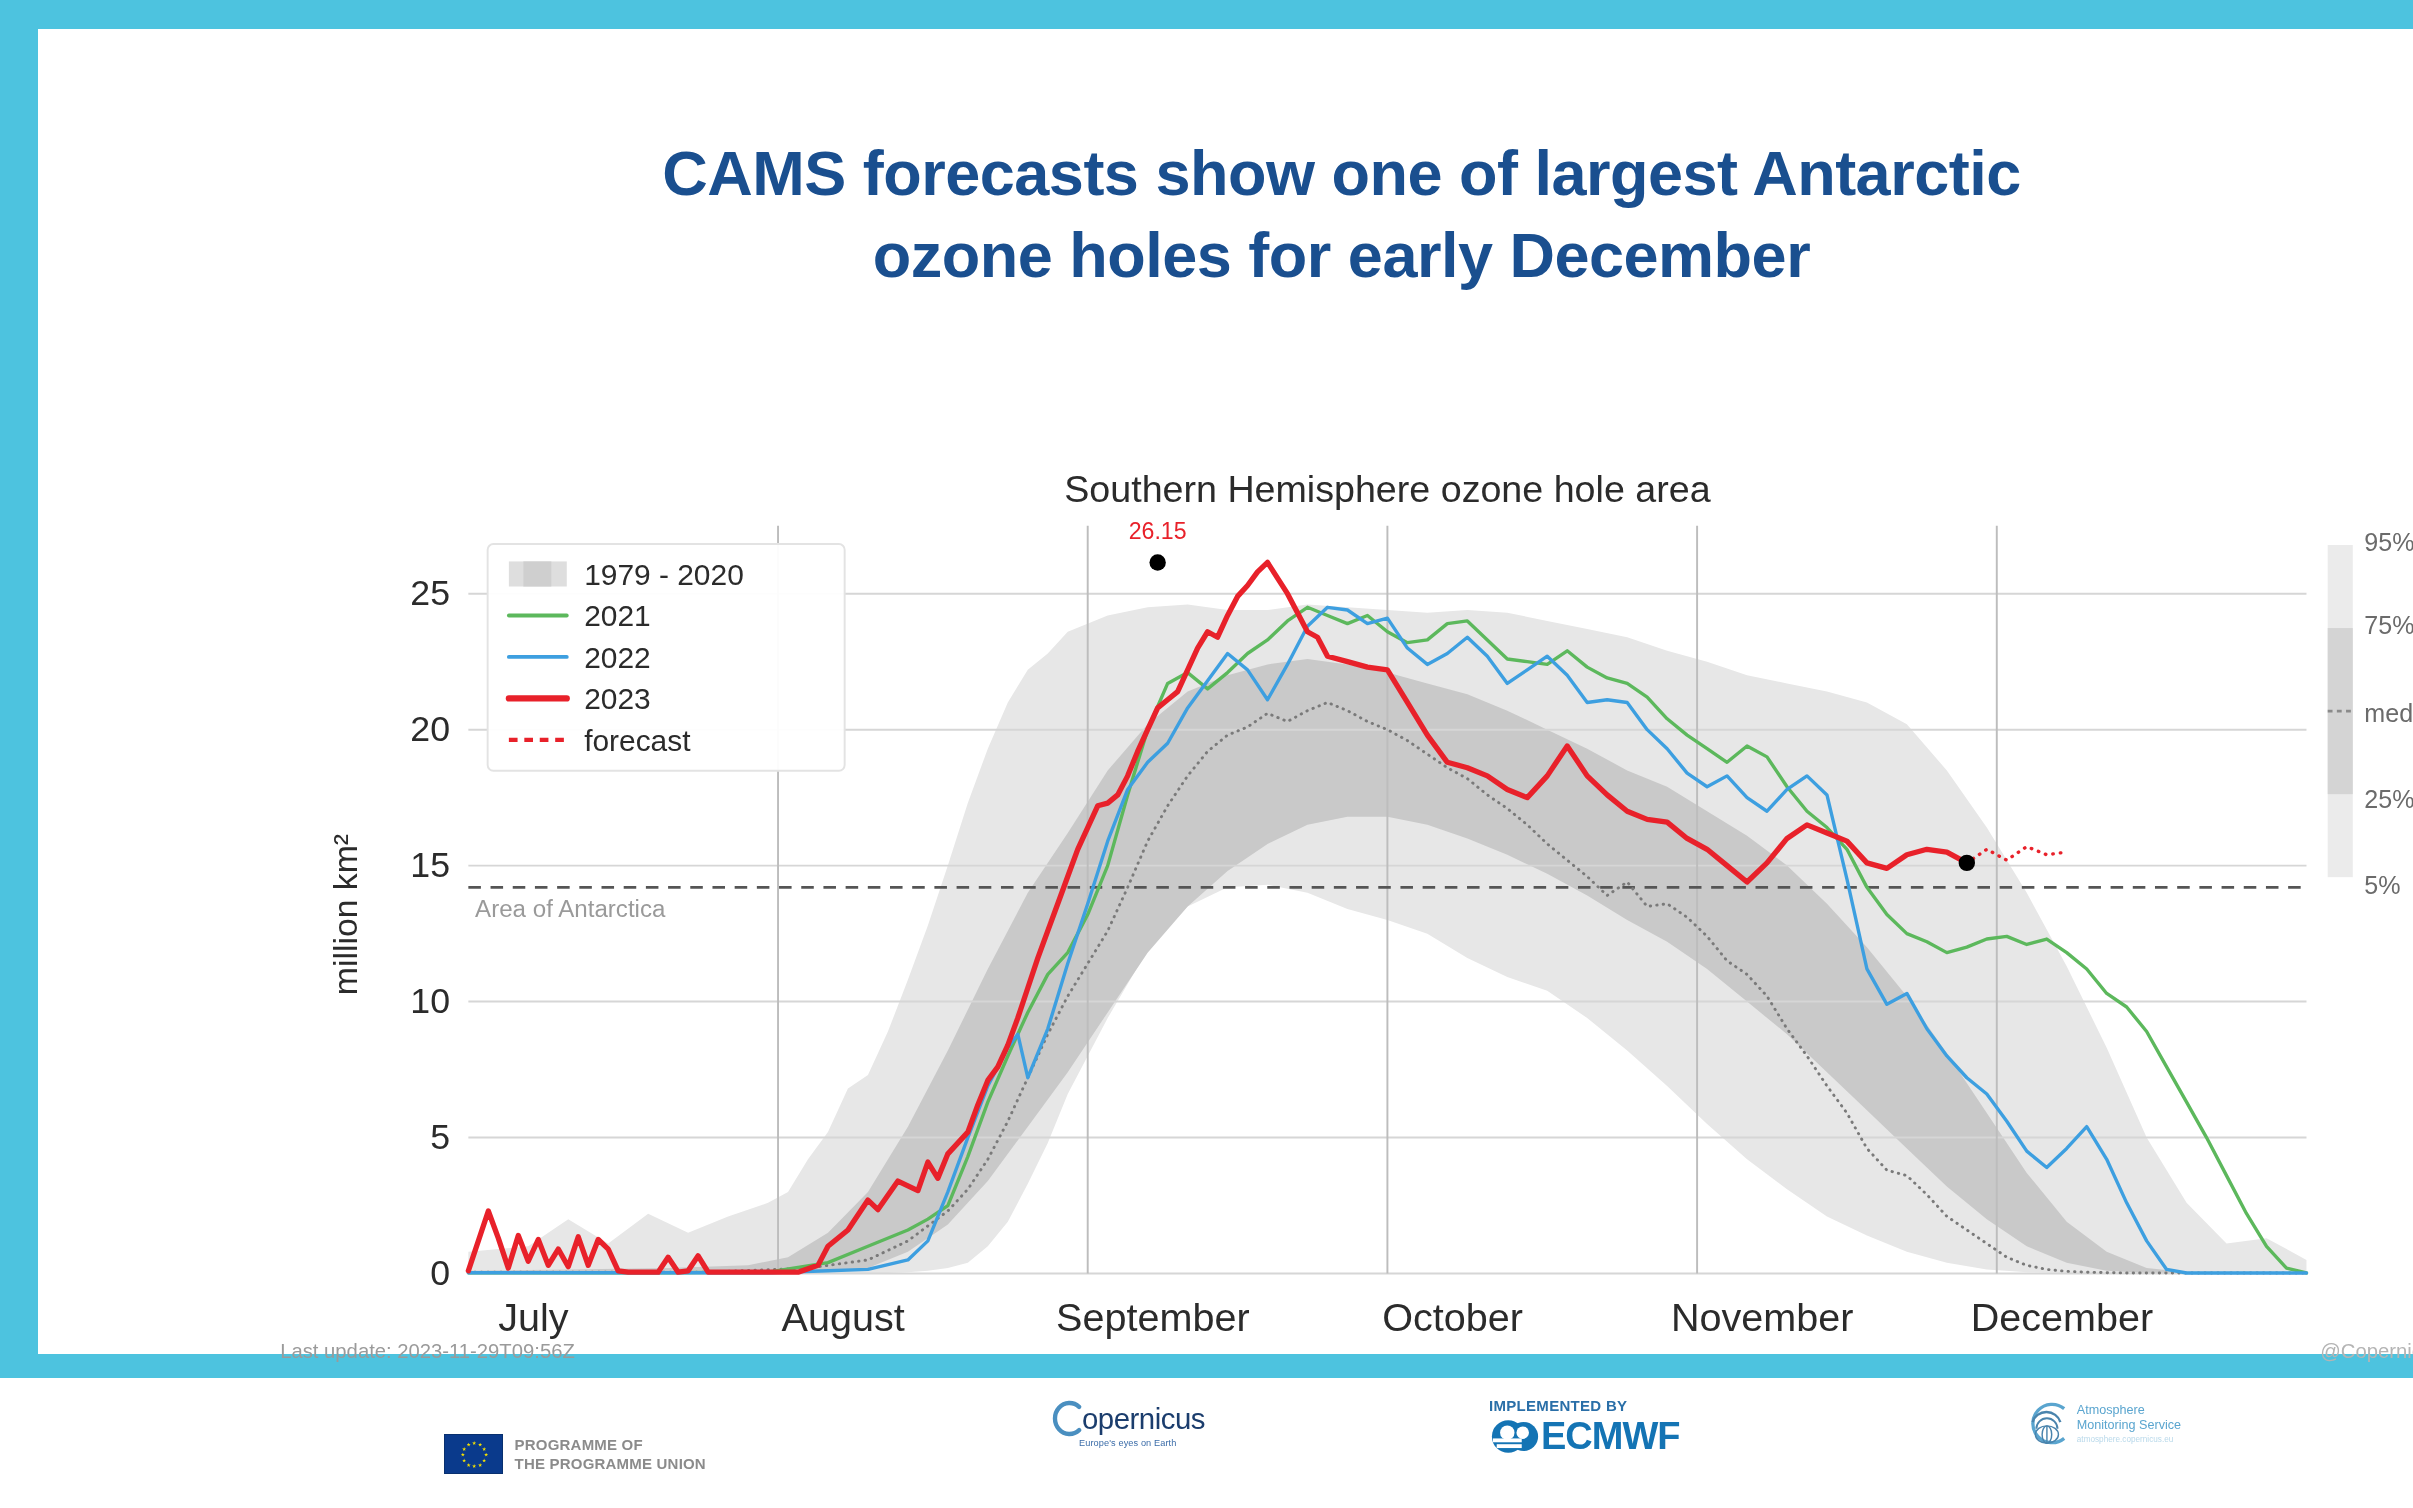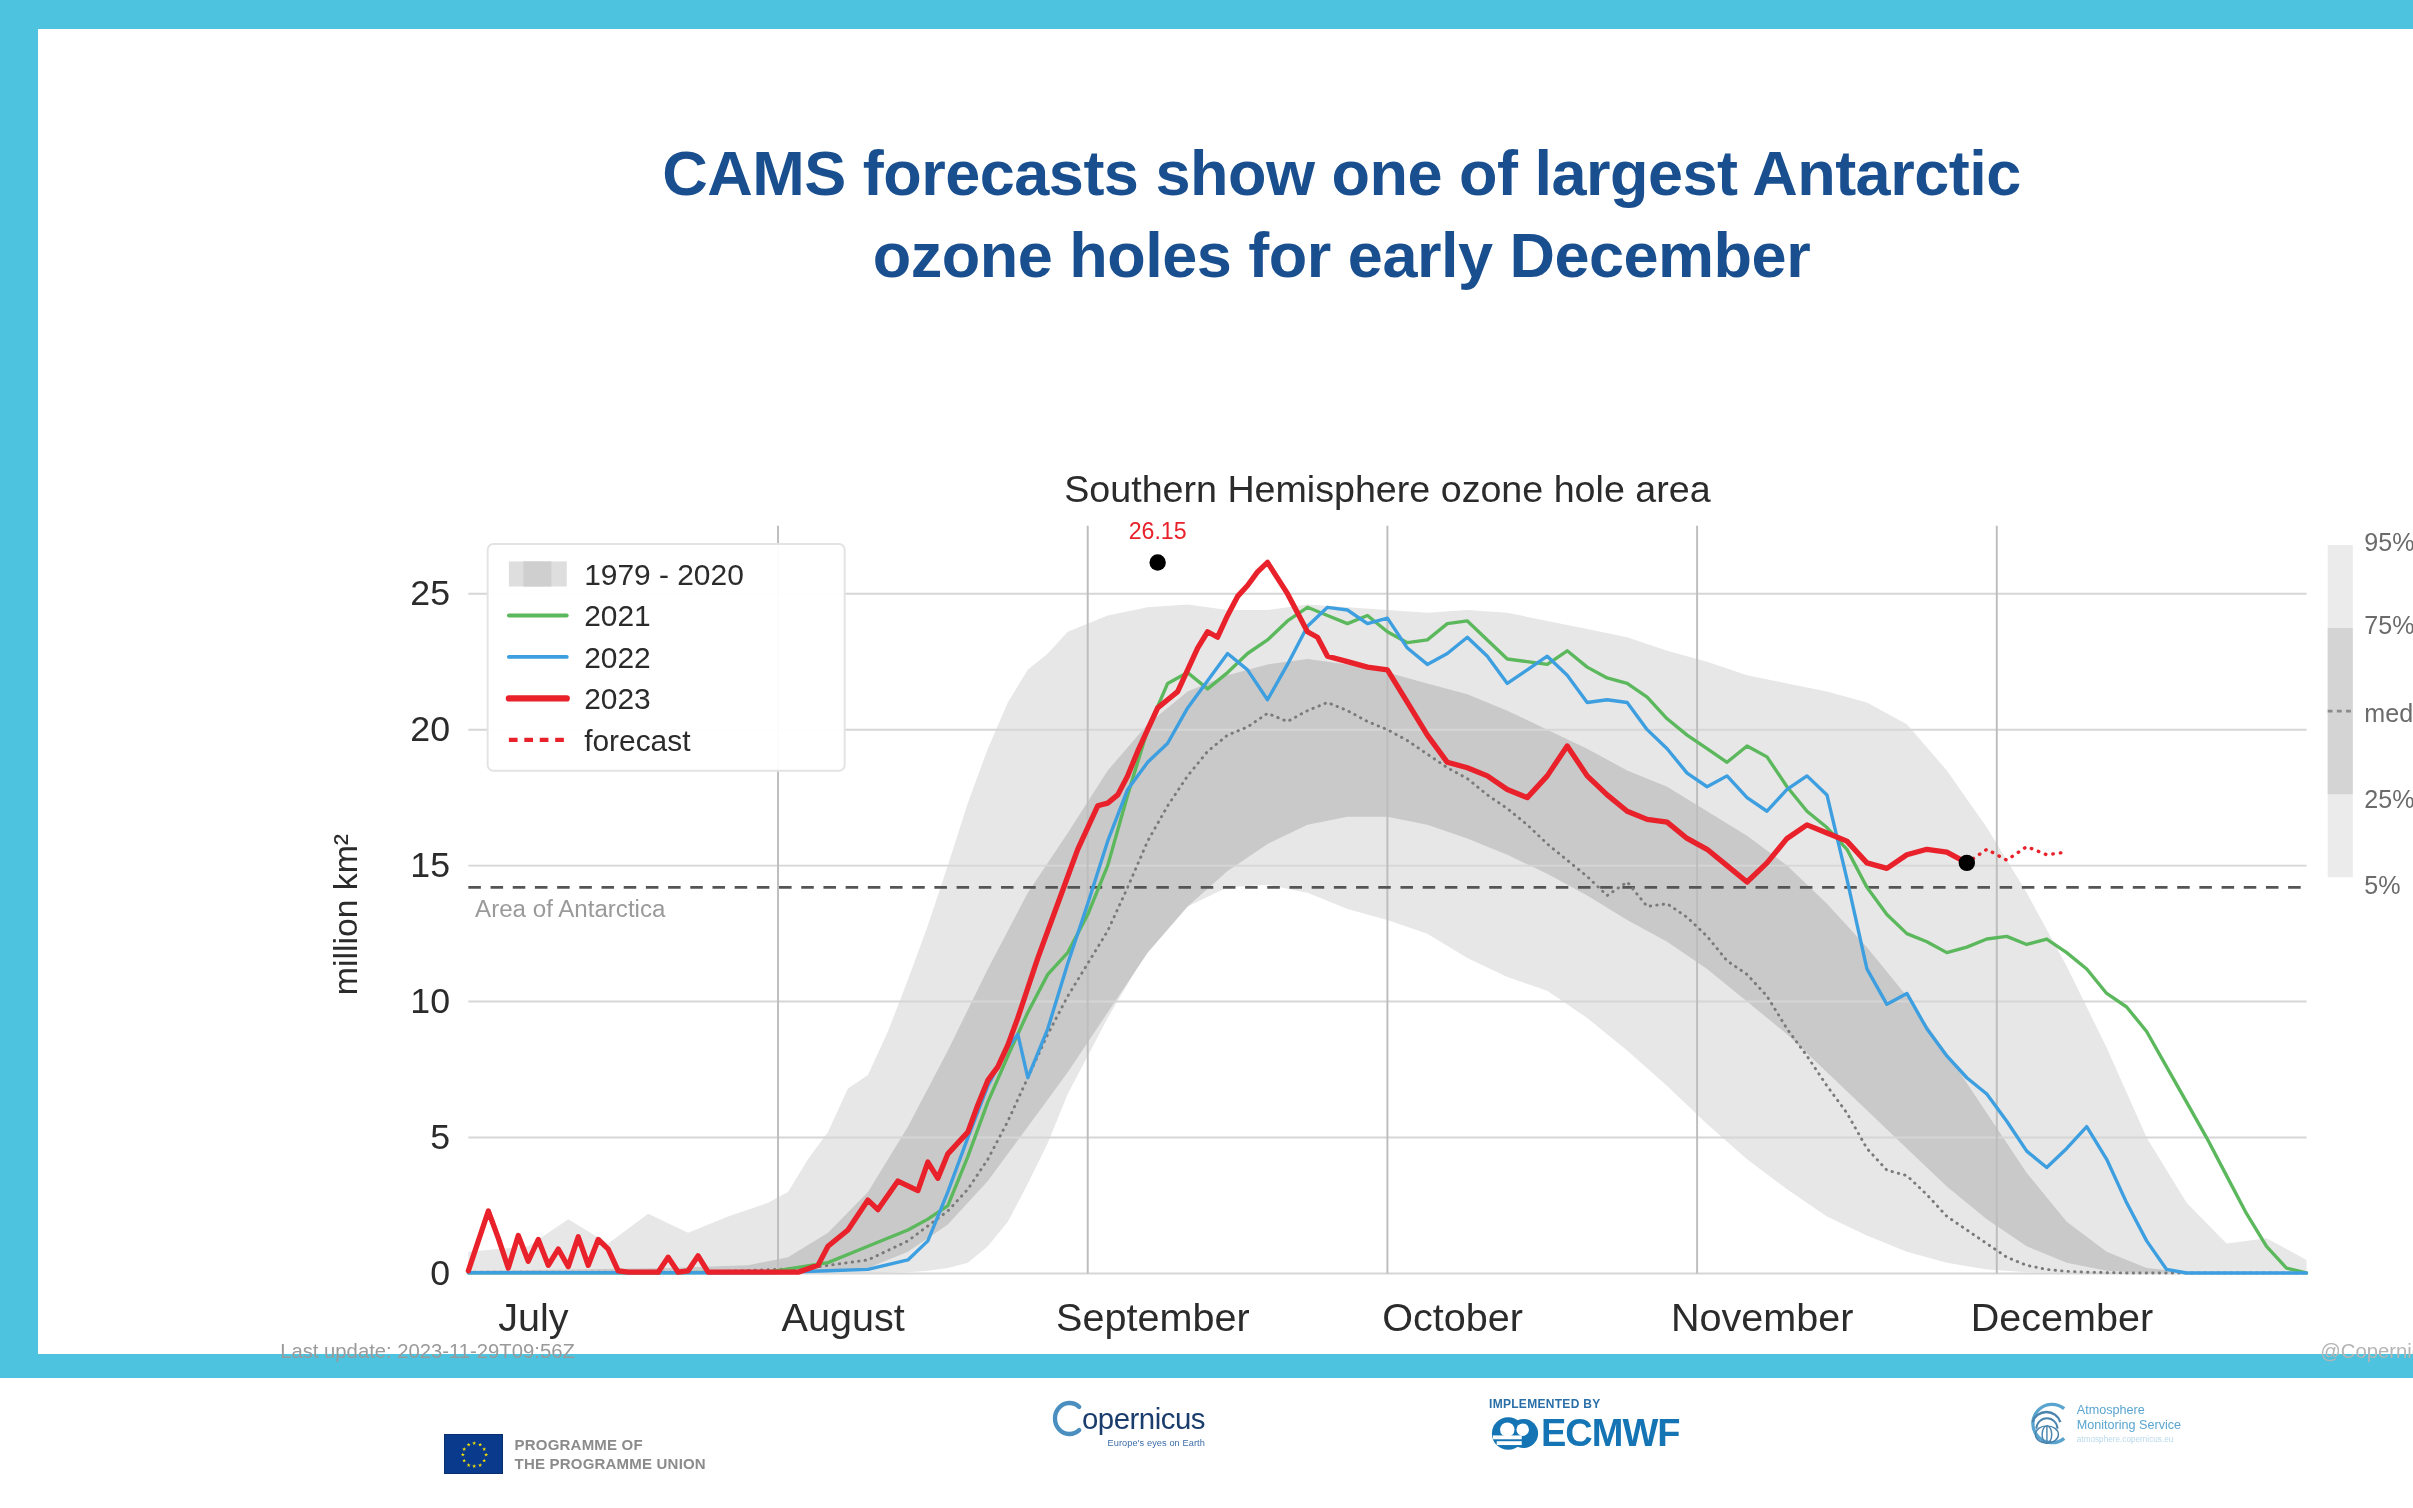--- a/index.html
+++ b/index.html
@@ -54,23 +54,23 @@
     clip-path:polygon(50% 0%,61% 35%,98% 35%,68% 57%,79% 91%,50% 70%,21% 91%,32% 57%,2% 35%,39% 35%);
   }
   .eu-text{
     margin-left:11.6px; color:#8b8b8b; font-size:15px; font-weight:bold;
     line-height:1.30; letter-spacing:0.2px;
   }
   .cop-text{
     font-size:29.4px; color:#1b3d6d; letter-spacing:-0.5px; line-height:1;
   }
   .cop-sub{
-    font-size:9.2px; color:#3b6ca8; letter-spacing:0.1px; margin-top:1.4px; margin-left:27px;text-align:right;
-  }
-  .impl-label{ font-size:12px; color:#2a6fa8; font-weight:bold; letter-spacing:0.3px; }
+    font-size:9.2px; color:#3b6ca8; letter-spacing:0.1px; margin-top:1.4px; margin-left:27px;
+  }
+  .impl-label{ font-size:15px; color:#2a6fa8; font-weight:bold; letter-spacing:0.3px; }
   .ecmwf-word{ font-size:38px; color:#1474b4; font-weight:bold; letter-spacing:-1px; line-height:0.95; }
   .cams-t1{ font-size:12.6px; color:#5aa5cf; line-height:1.18; }
   .cams-t2{ font-size:8.2px; color:#b9d9ea; margin-top:2.9px; }
 </style>
 </head>
 <body>
 
 <div id="slide-frame">
   <div id="slide-card">
 

